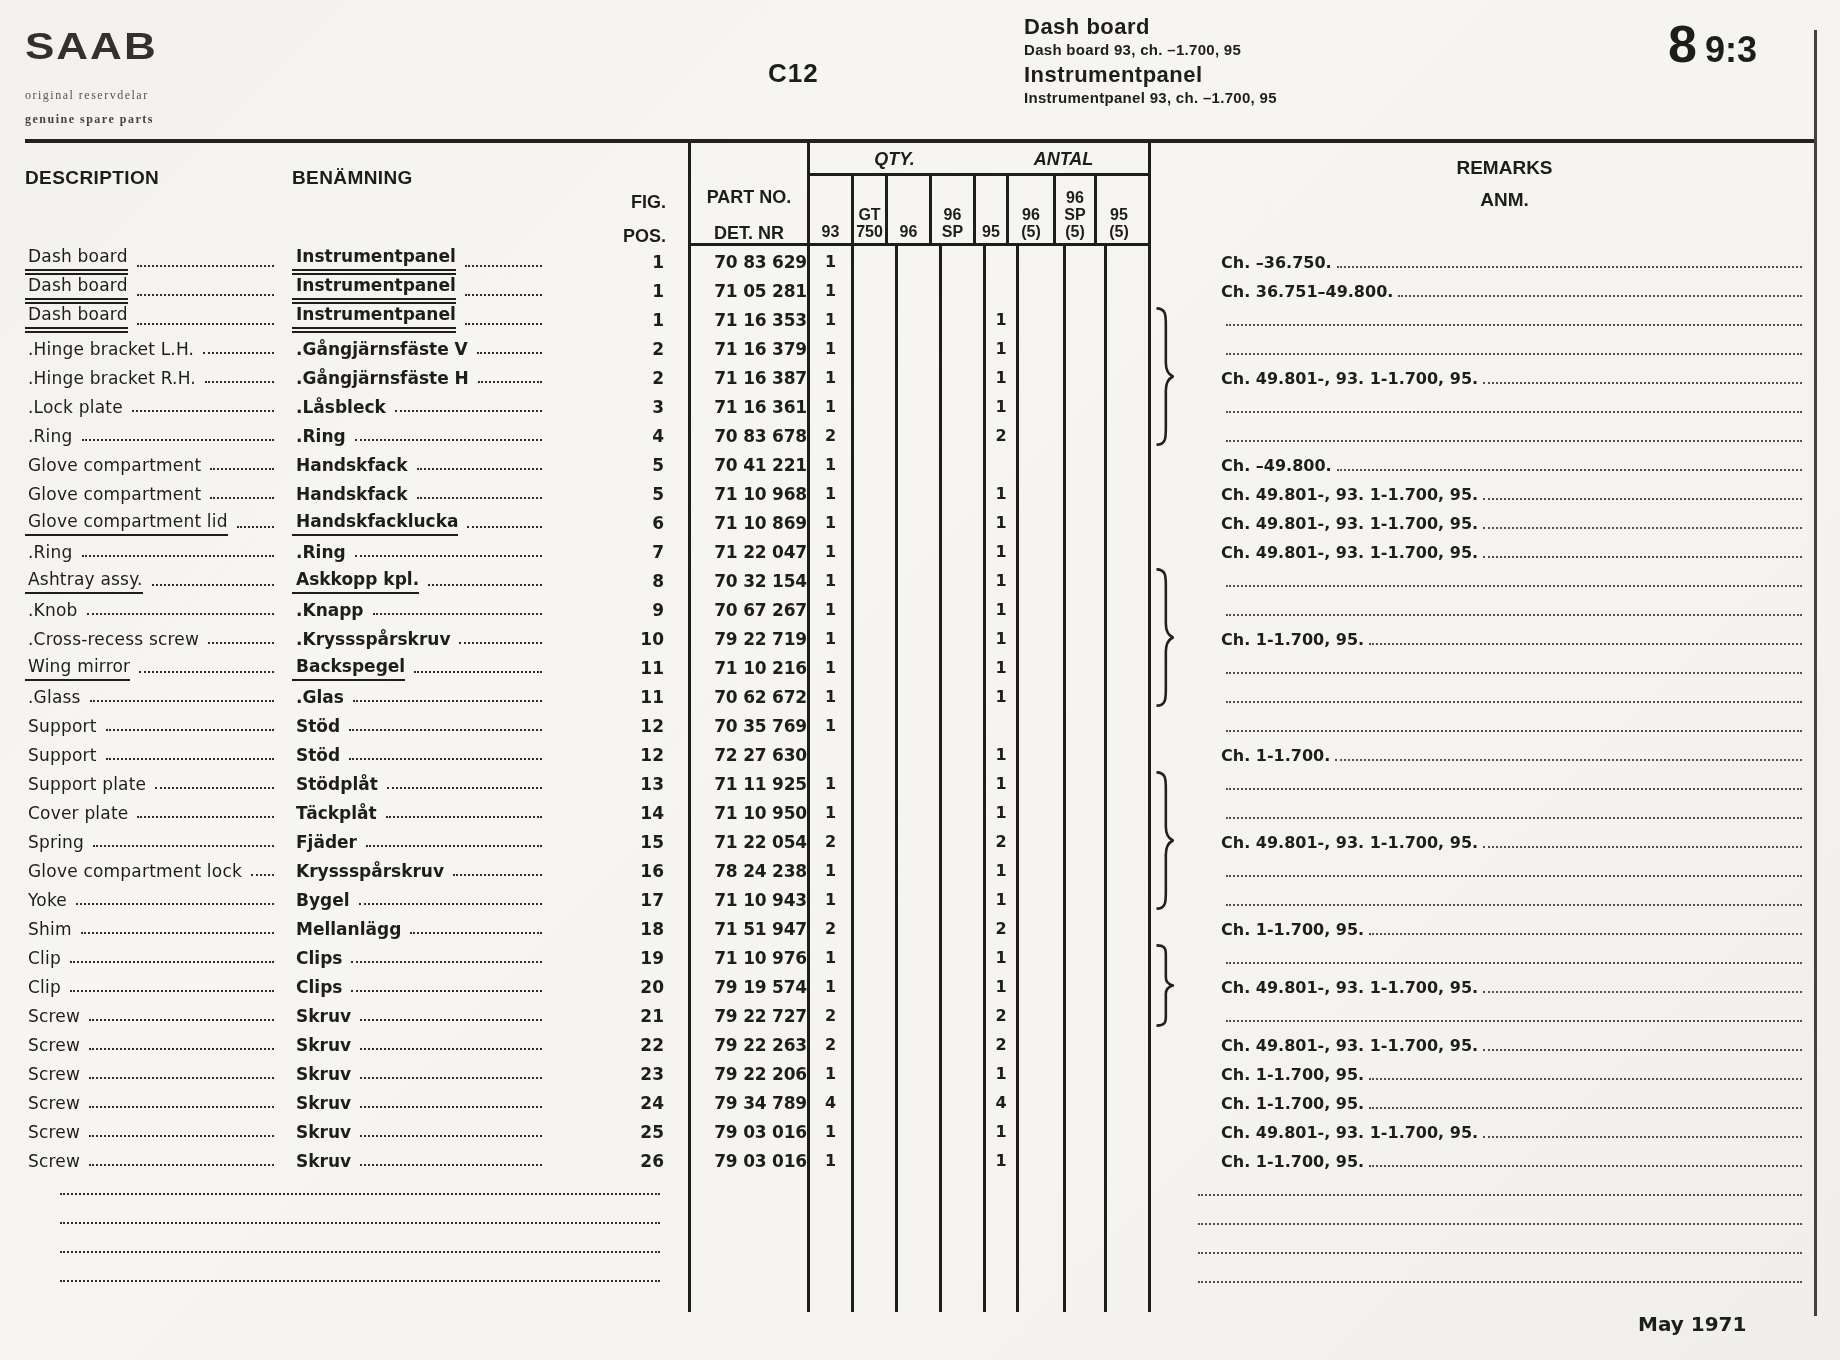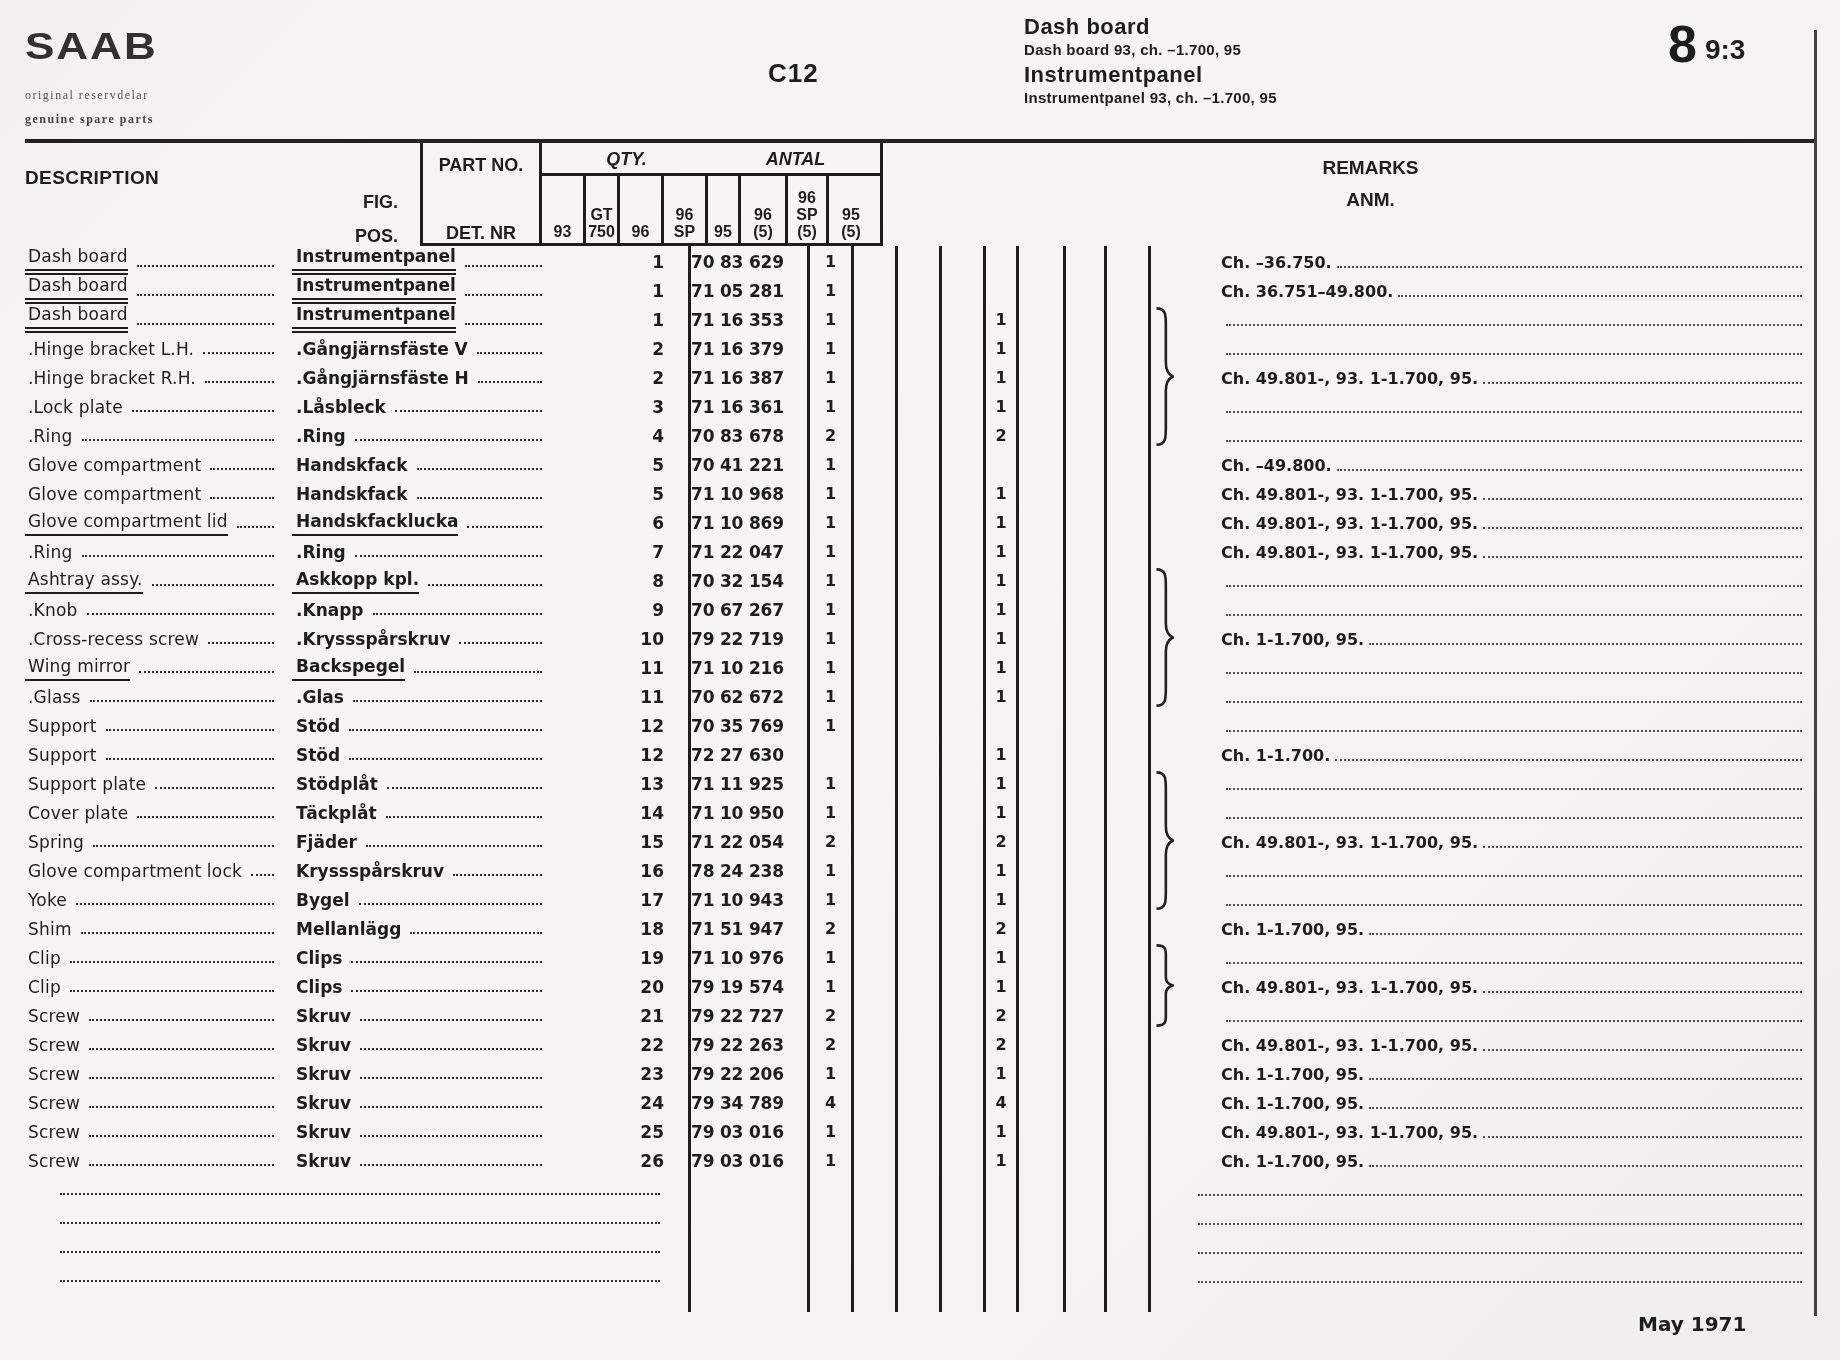--- a/index.html
+++ b/index.html
@@ -16,21 +16,21 @@
   .brand-sub { font-family:Liberation Serif, serif; font-size:12px; color:#55534f; letter-spacing:1.5px; }
   .sub1 { position:absolute; left:0; top:62px; white-space:nowrap; }
   .sub2 { position:absolute; left:0; top:86px; white-space:nowrap; font-weight:bold; color:#45433f; }
   .section-code { position:absolute; left:768px; top:58px; font-family:"Liberation Sans",sans-serif;
                   font-weight:bold; font-size:26px; letter-spacing:1px; }
   .titles { position:absolute; left:1024px; top:14px; font-family:"Liberation Sans",sans-serif; }
   .t-big { font-weight:bold; font-size:22px; letter-spacing:0.5px; line-height:25px; }
   .t-small { font-weight:bold; font-size:15px; letter-spacing:0.3px; line-height:21px; margin-bottom:2px; }
   .pagenum { position:absolute; left:1668px; top:18px; font-family:"Liberation Sans",sans-serif; display:flex; align-items:flex-end; }
   .pn-big { font-weight:bold; font-size:52px; line-height:52px; }
-  .pn-small { font-weight:bold; font-size:28px; line-height:40px; margin-left:8px; }
+  .pn-small { font-weight:bold; font-size:36px; line-height:40px; margin-left:8px; }
   .toprule { position:absolute; left:25px; top:139px; width:1791px; height:4px; background:#23221f; }
   .edge-line { position:absolute; left:1814px; top:30px; width:3px; height:1286px; background:#44423e; }
   .footer-date { position:absolute; left:1638px; top:1312px; font-weight:bold; font-size:20px; }
 
   
   .thead, .trow { display:flex; width:1791px; }
   .c-desc { width:267px; } .c-ben { width:268px; } .c-fig { width:128px; }
   .c-part { width:122px; border-left:3px solid #1d1d1b; border-right:3px solid #1d1d1b; }
   .c-q { border-right:3px solid #1d1d1b; text-align:center; }
   .q0{width:44px;} .q1{width:44px;} .q2{width:44px;} .q3{width:44px;}
@@ -63,21 +63,21 @@
   
   .tbody { position:absolute; left:25px; top:246px; }
   .trow { height:29px; }
   .cell { display:flex; align-items:flex-end; height:29px; }
   .txt { font-size:17px; line-height:26px; white-space:nowrap; }
   .c-desc .txt { font-weight:normal; letter-spacing:0.2px; padding-left:3px; }
   .c-ben .txt { font-weight:bold; padding-left:4px; }
   .dots { flex:1; border-bottom:2px dotted #2e2d2a; margin:0 18px 8px 9px; }
   .c-fig { justify-content:flex-end; }
   .c-fig .fig { font-weight:bold; font-size:17px; line-height:26px; padding-right:24px; }
-  .c-part { justify-content:space-between; }
+  .c-part { justify-content:flex-end; }
   .c-part .part { font-weight:bold; font-size:17px; line-height:26px; letter-spacing:-0.2px; }
   .c-q { display:flex; justify-content:center; }
   .c-q span { font-weight:bold; font-size:16px; line-height:26px; }
   .c-rem .rtext { font-weight:bold; font-size:16px; line-height:25px; white-space:nowrap; margin-left:28px; }
   .c-rem .rtext:empty { margin-left:28px; }
   .rdots { flex:1; border-bottom:2px dotted #51504c; margin:0 14px 7px 5px; }
   .ul  { border-bottom:2px solid #1d1d1b; }
   .ul2 { border-bottom:6px double #1d1d1b; }
   .stub .cell { height:22px; }
   .stub { height:22px; }
@@ -107,20 +107,21 @@
   <div class="pagenum">
     <span class="pn-big">8</span>
     <span class="pn-small">9:3</span>
   </div>
 
   <div class="toprule"></div>
   <div class="edge-line"></div>
 
   <div class="thead">
     <div class="c-desc h-label">DESCRIPTION</div>
+    <div class="c-ben h-label">BENÄMNING</div>
     <div class="c-fig h-fig">
       <span>FIG.</span>
       <span>POS.</span>
     </div>
     <div class="c-part h-part">
       <span>PART NO.</span>
       <span>DET. NR</span>
     </div>
     <div class="h-qty">
       <div class="h-qty-top">

